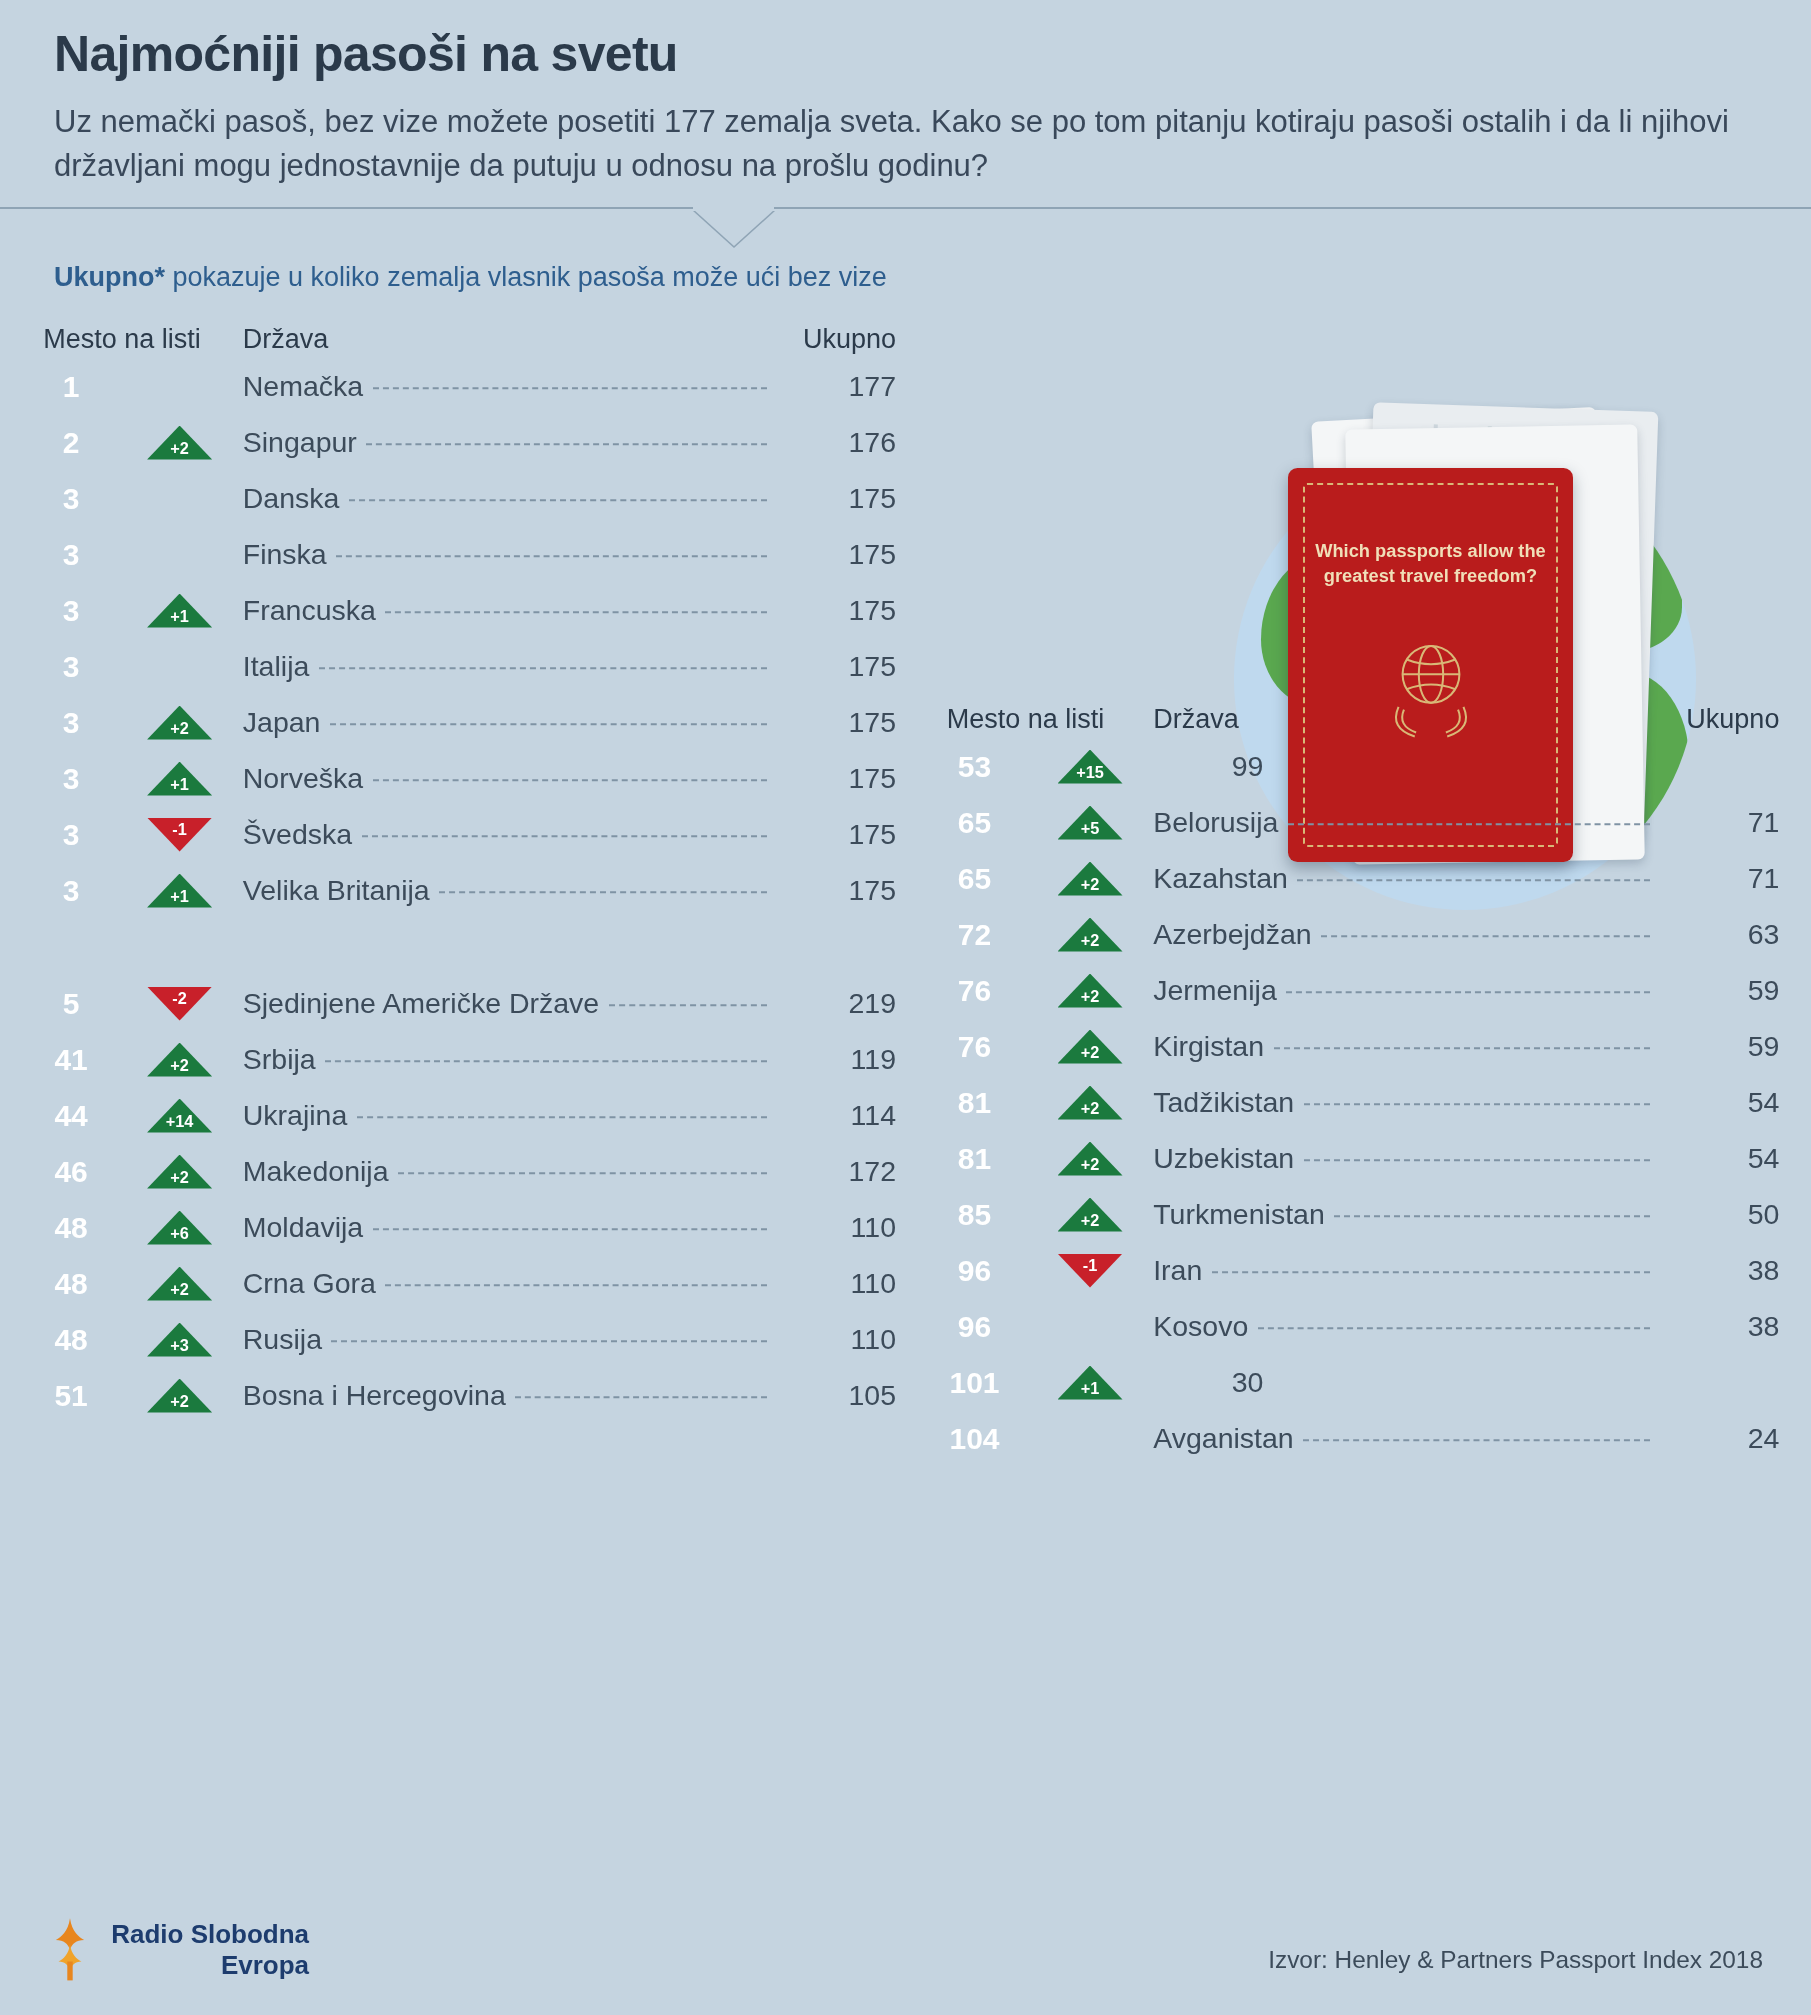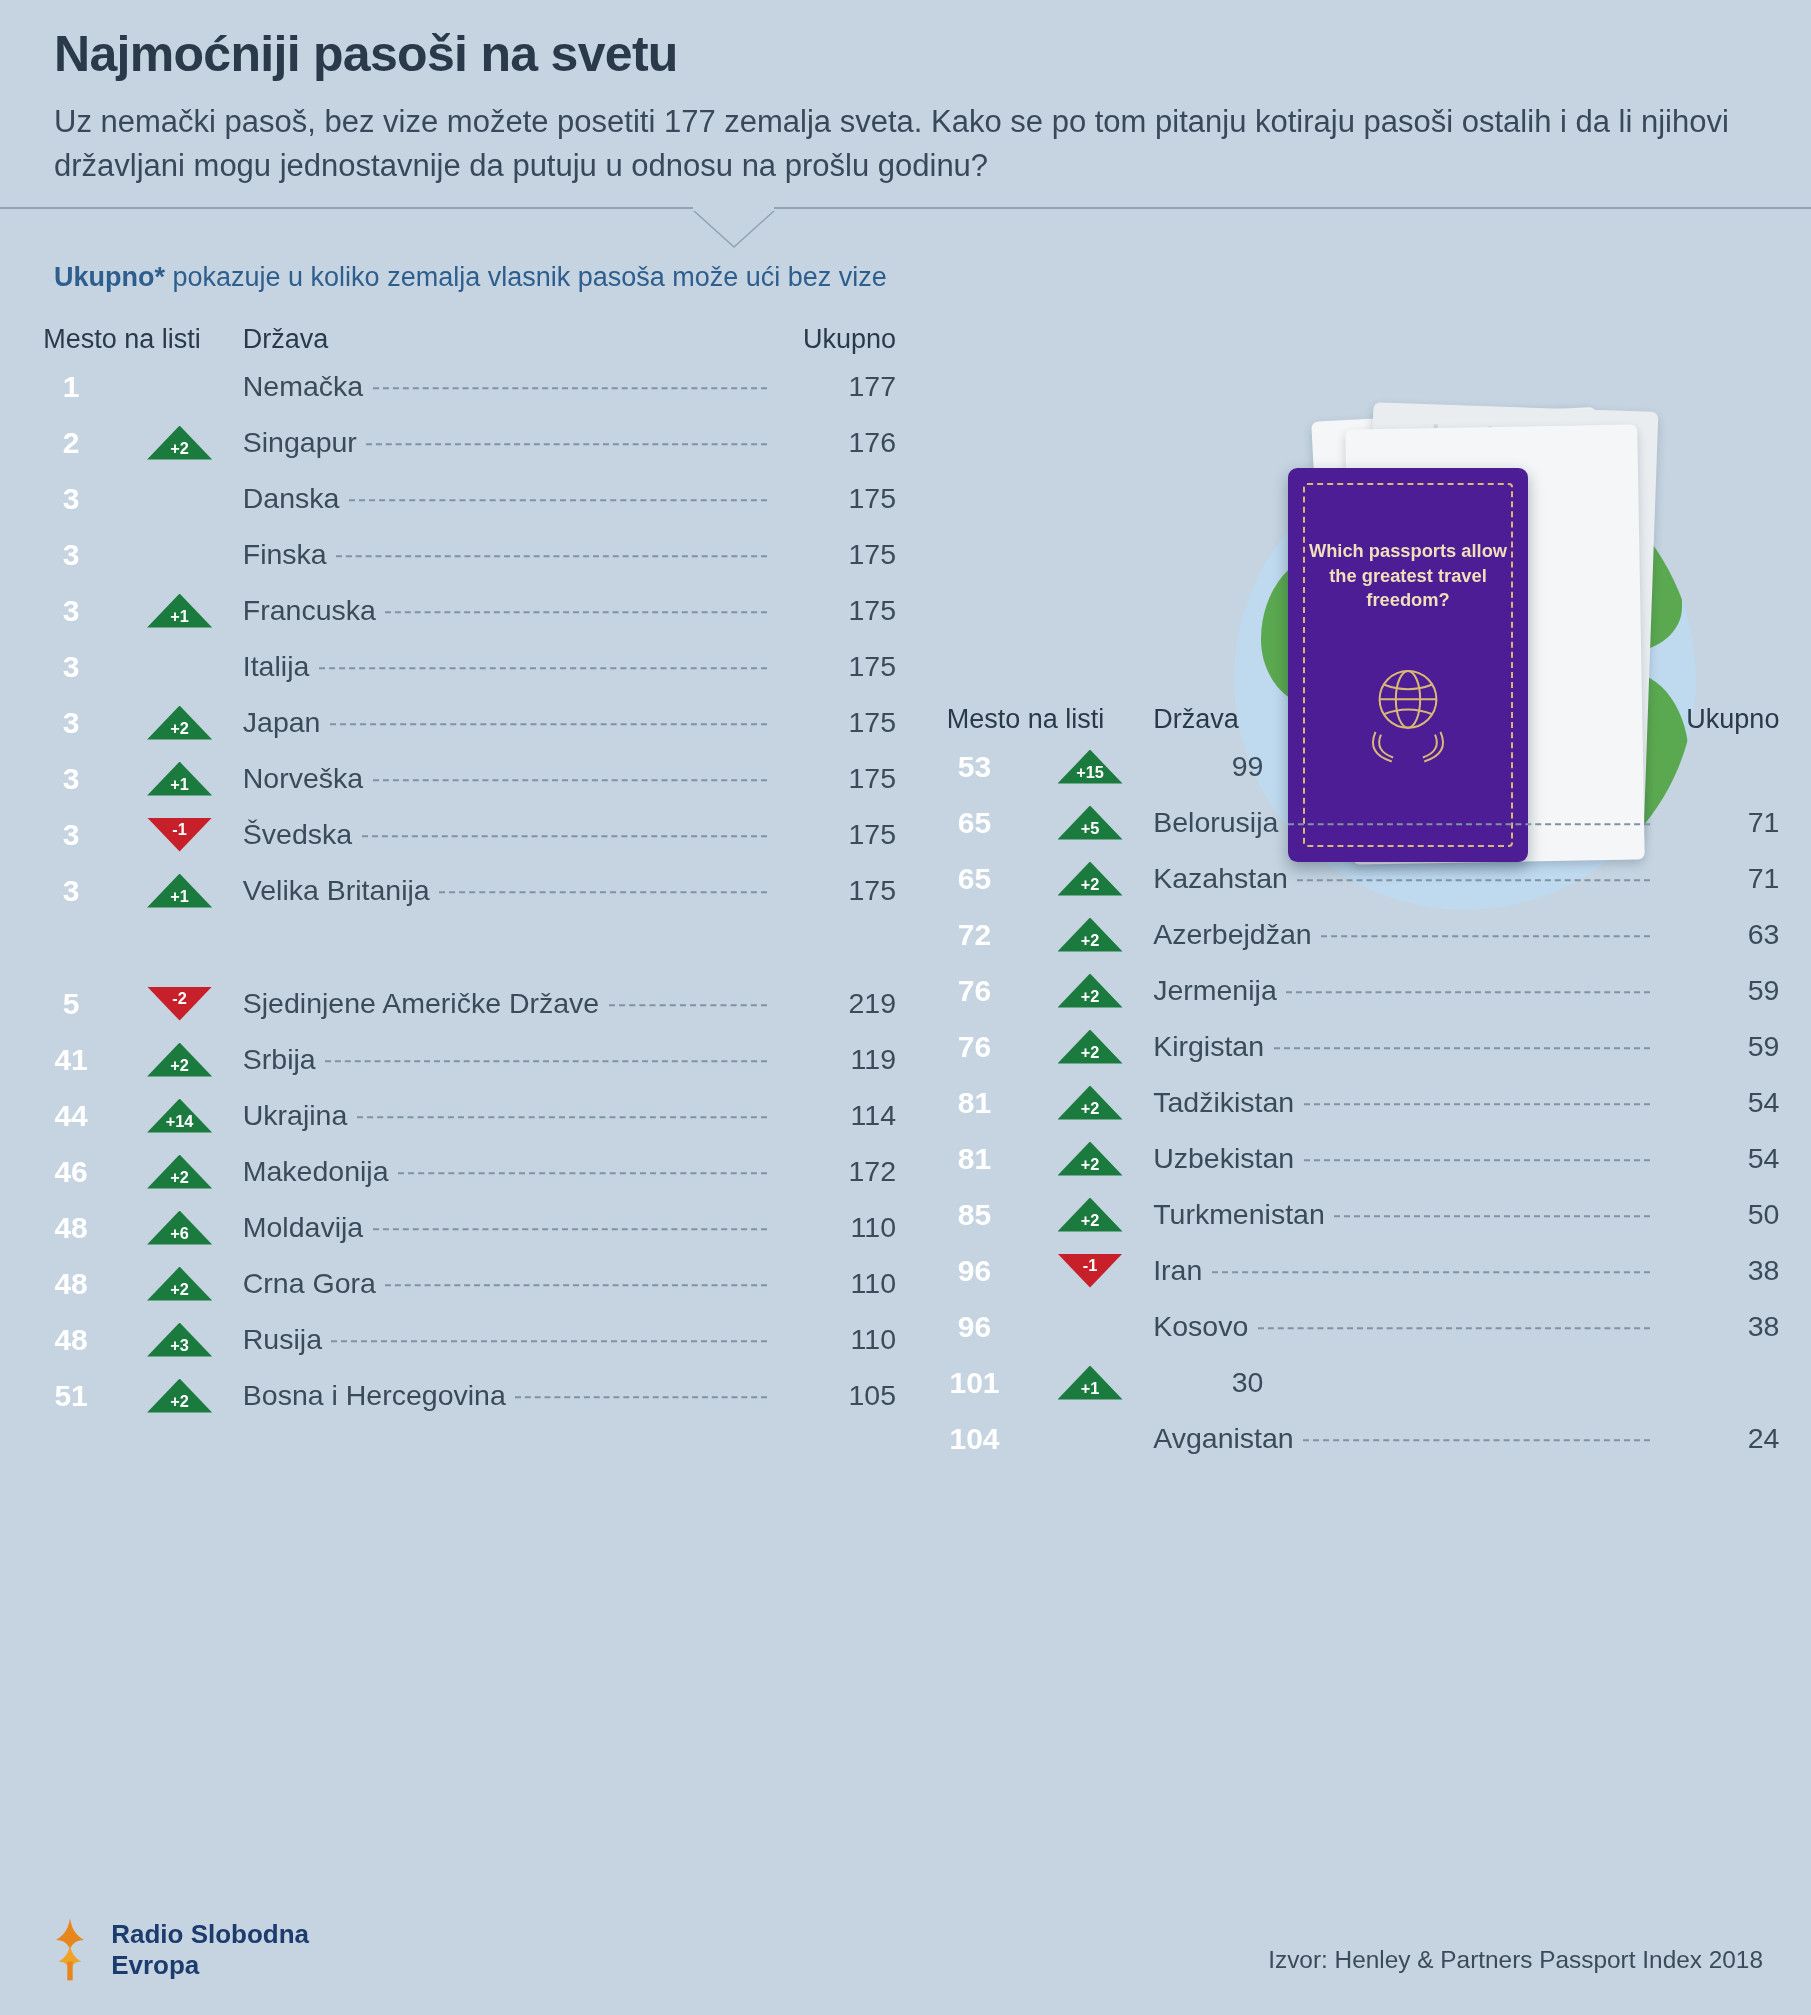--- a/index.html
+++ b/index.html
@@ -193,22 +193,22 @@
     border-radius: 6.8px;
     box-shadow: 0 4.1px 9.5px rgba(40,60,80,0.22);
   }
   .p1 { left: 102px; top: 6.8px;  width: 285px; height: 421px; transform: rotate(-3deg); }
   .p2 { left: 146px; top: 0px;   width: 285px; height: 428px; transform: rotate(2deg); background:#e9edf0; }
   .p3 { left: 129px; top: 20.4px;  width: 292px; height: 435px; transform: rotate(-1deg); }
   .ticketline { position:absolute; width:4.1px; background:#cfd8de; }
   .passport {
     position: absolute;
     left: 68px; top: 61px;
-    width: 240px; height: 394px;
-    background: #4c1d95;
+    width: 285px; height: 394px;
+    background: #b91c1c;
     border-radius: 9.5px;
     box-shadow: 0 6.8px 15px rgba(30,45,65,0.35);
     padding-left: 20px;
   }
   .passport-inner {
     position: absolute;
     inset: 15px;
     border: 2.7px dashed #d9b877;
     border-radius: 4.1px;
     display: flex;
@@ -234,20 +234,21 @@
   .footer {
     position: absolute;
     left: 0; right: 0; bottom: 0;
     height: 129px;
   }
   .logo-wrap {
     position: absolute;
     left: 41px; bottom: 33px;
     display: flex;
     align-items: center;
+    text-align: right;
   }
   .flame { width: 58px; height: 65px; position: relative; }
   .logo-text {
     margin-left: 12.2px;
     color: #1d3c6e;
     font-size: 26px;
     font-weight: bold;
     line-height: 1.18;
   }
   .source {

